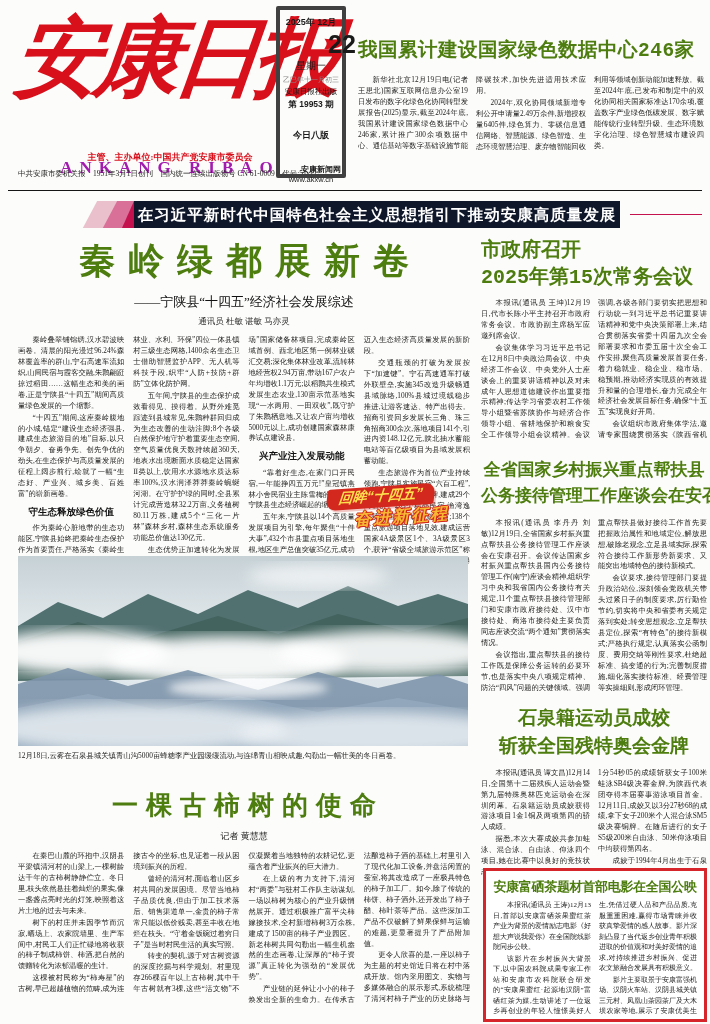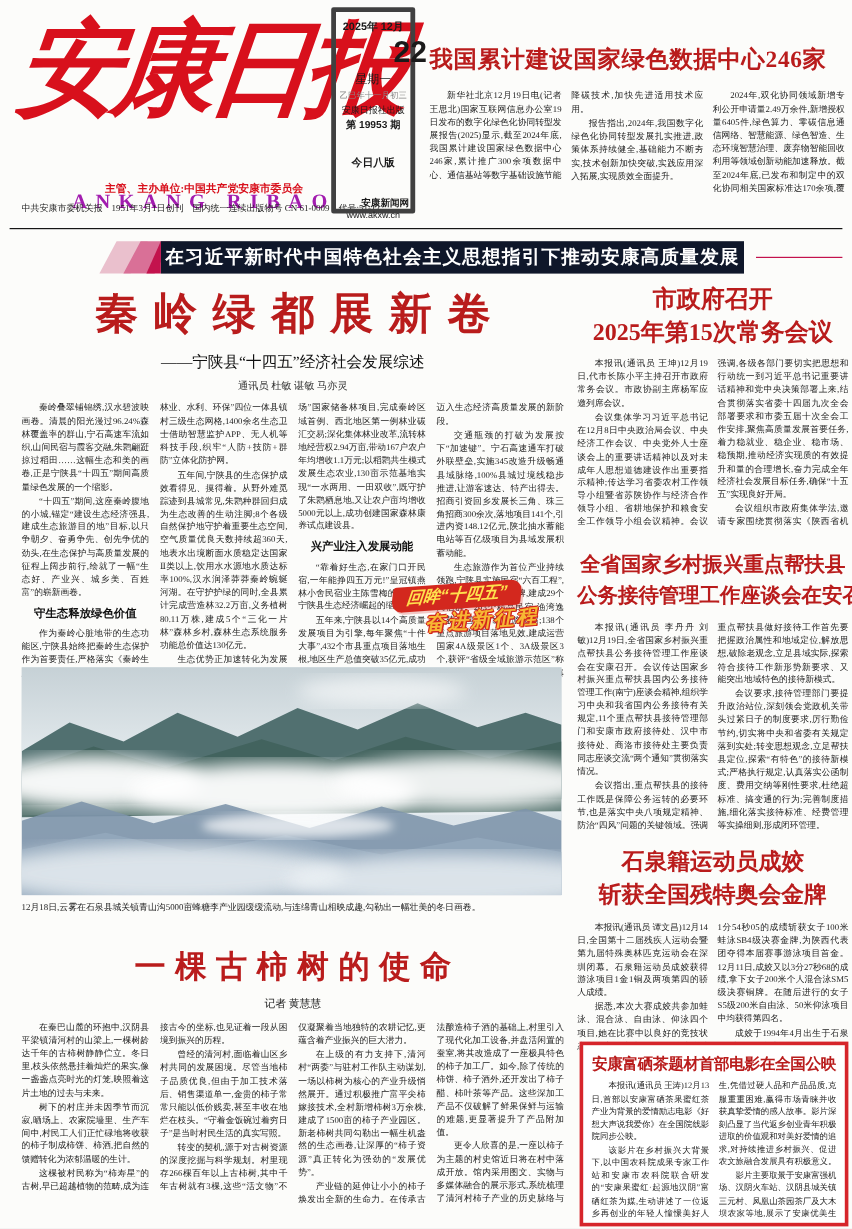--- a/index.html
+++ b/index.html
@@ -2,21 +2,21 @@
 <html><head>
 <meta charset="utf-8">
 <style>
   * { box-sizing: border-box; margin: 0; padding: 0; }
   html,body { background:#e8e8e8; }
   .page {
     position: relative; width:710px; height:1024px; margin:0 auto;
     background:#fcfcfa; overflow:hidden; color:#1a1a1a;
     font-family:"Liberation Serif","DejaVu Serif",serif;
   }
-  .hl { font-family:Liberation Serif, serif; font-weight:bold; color:#b91c1c; }
+  .hl { font-family:Liberation Mono, monospace; font-weight:bold; color:#4d7c0f; }
 
   
   .masthead-title{
     position:absolute; left:10px; top:-12px; width:330px; height:140px;
     color:#d8101c; font-size:86px; font-weight:bold; font-style:italic;
     font-family:"Liberation Serif",serif; letter-spacing:-6px;
     transform:skewX(-6deg); line-height:140px; text-align:center; white-space:nowrap;
   }
   .masthead-latin{ position:absolute; left:20px; top:130px; width:300px; text-align:center;
     color:#a21caf; font-weight:bold; font-size:17px; letter-spacing:7px;
@@ -72,21 +72,21 @@
     transform:rotate(-4deg); font-style:italic;
     font-family:"Liberation Sans",sans-serif; font-weight:bold; z-index:3; }
   .badge .l1{ display:inline-block; background:#d3281e; color:#ffe14d; font-size:14px;
     padding:1px 12px 2px; transform:skewX(-10deg); border-radius:3px 10px 3px 10px;
     box-shadow:2px 2px 0 rgba(211,40,30,.25); white-space:nowrap;}
   .badge .l2{ margin:-1px 0 0 26px; color:#f7b733; font-size:17px; letter-spacing:2px; white-space:nowrap;
     text-shadow:1px 0 #d3281e,-1px 0 #d3281e,0 1px #d3281e,0 -1px #d3281e,1px 1px #d3281e; }
 
   
   .rcol{ position:absolute; left:481px; top:237px; width:226px; }
-  .gov-t{ font-size:20px; text-align:center; line-height:1.35; }
+  .gov-t{ font-size:20px; line-height:1.35; }
   .gov-body{ margin-top:7px; column-count:2; column-gap:8px; height:150px; }
   .reception-t{ font-size:17px; text-align:center; line-height:1.55; margin-top:10px; white-space:nowrap;}
   .reception-body{ margin-top:7px; column-count:2; column-gap:8px; height:178px; }
   .athlete-t{ font-size:19px; text-align:center; line-height:1.5; margin-top:9px;}
   .athlete-body{ margin-top:6px; column-count:2; column-gap:8px; height:112px; }
 
   .movie-box{ position:absolute; left:483px; top:868px; width:224px; height:154px;
     border:3.5px solid #d6252b; background:#fff; padding:5px 7px; }
   .movie-box .t{ font-size:13px; text-align:center; margin:2px 0 4px; white-space:nowrap; letter-spacing:-0.3px;}
   .movie-box .body{ column-count:2; column-gap:8px; height:118px; font-size:7px; }
@@ -121,21 +121,20 @@
     <div class="issue">第 19953 期</div>
     <div class="pages">今日八版</div>
     <div class="site">安康新闻网</div>
     <div class="url">www.akxw.cn</div>
   </div>
 
   <div class="top-story">
     <div class="t hl">我国累计建设国家绿色数据中心246家</div>
     <div class="body body-text">
         <p>新华社北京12月19日电(记者 王思北)国家互联网信息办公室19日发布的数字化绿色化协同转型发展报告(2025)显示,截至2024年底,我国累计建设国家绿色数据中心246家,累计推广300余项数据中心、通信基站等数字基础设施节能降碳技术,加快先进适用技术应用。</p>
-        <p>报告指出,2024年,我国数字化绿色化协同转型发展扎实推进,政策体系持续健全,基础能力不断夯实,技术创新加快突破,实践应用深入拓展,实现质效全面提升。</p>
         <p>2024年,双化协同领域新增专利公开申请量2.49万余件,新增授权量6405件,绿色算力、零碳信息通信网络、智慧能源、绿色智造、生态环境智慧治理、废弃物智能回收利用等领域创新动能加速释放。截至2024年底,已发布和制定中的双化协同相关国家标准达170余项,覆盖数字产业绿色低碳发展、数字赋能传统行业转型升级、生态环境数字化治理、绿色智慧城市建设四类。</p>
       </div>
   </div>
 
   <div class="header-rule"></div>
 
   <div class="banner">
     <div class="pink1"></div>
     <div class="pink2"></div>
     <div class="bar">在习近平新时代中国特色社会主义思想指引下推动安康高质量发展</div>

